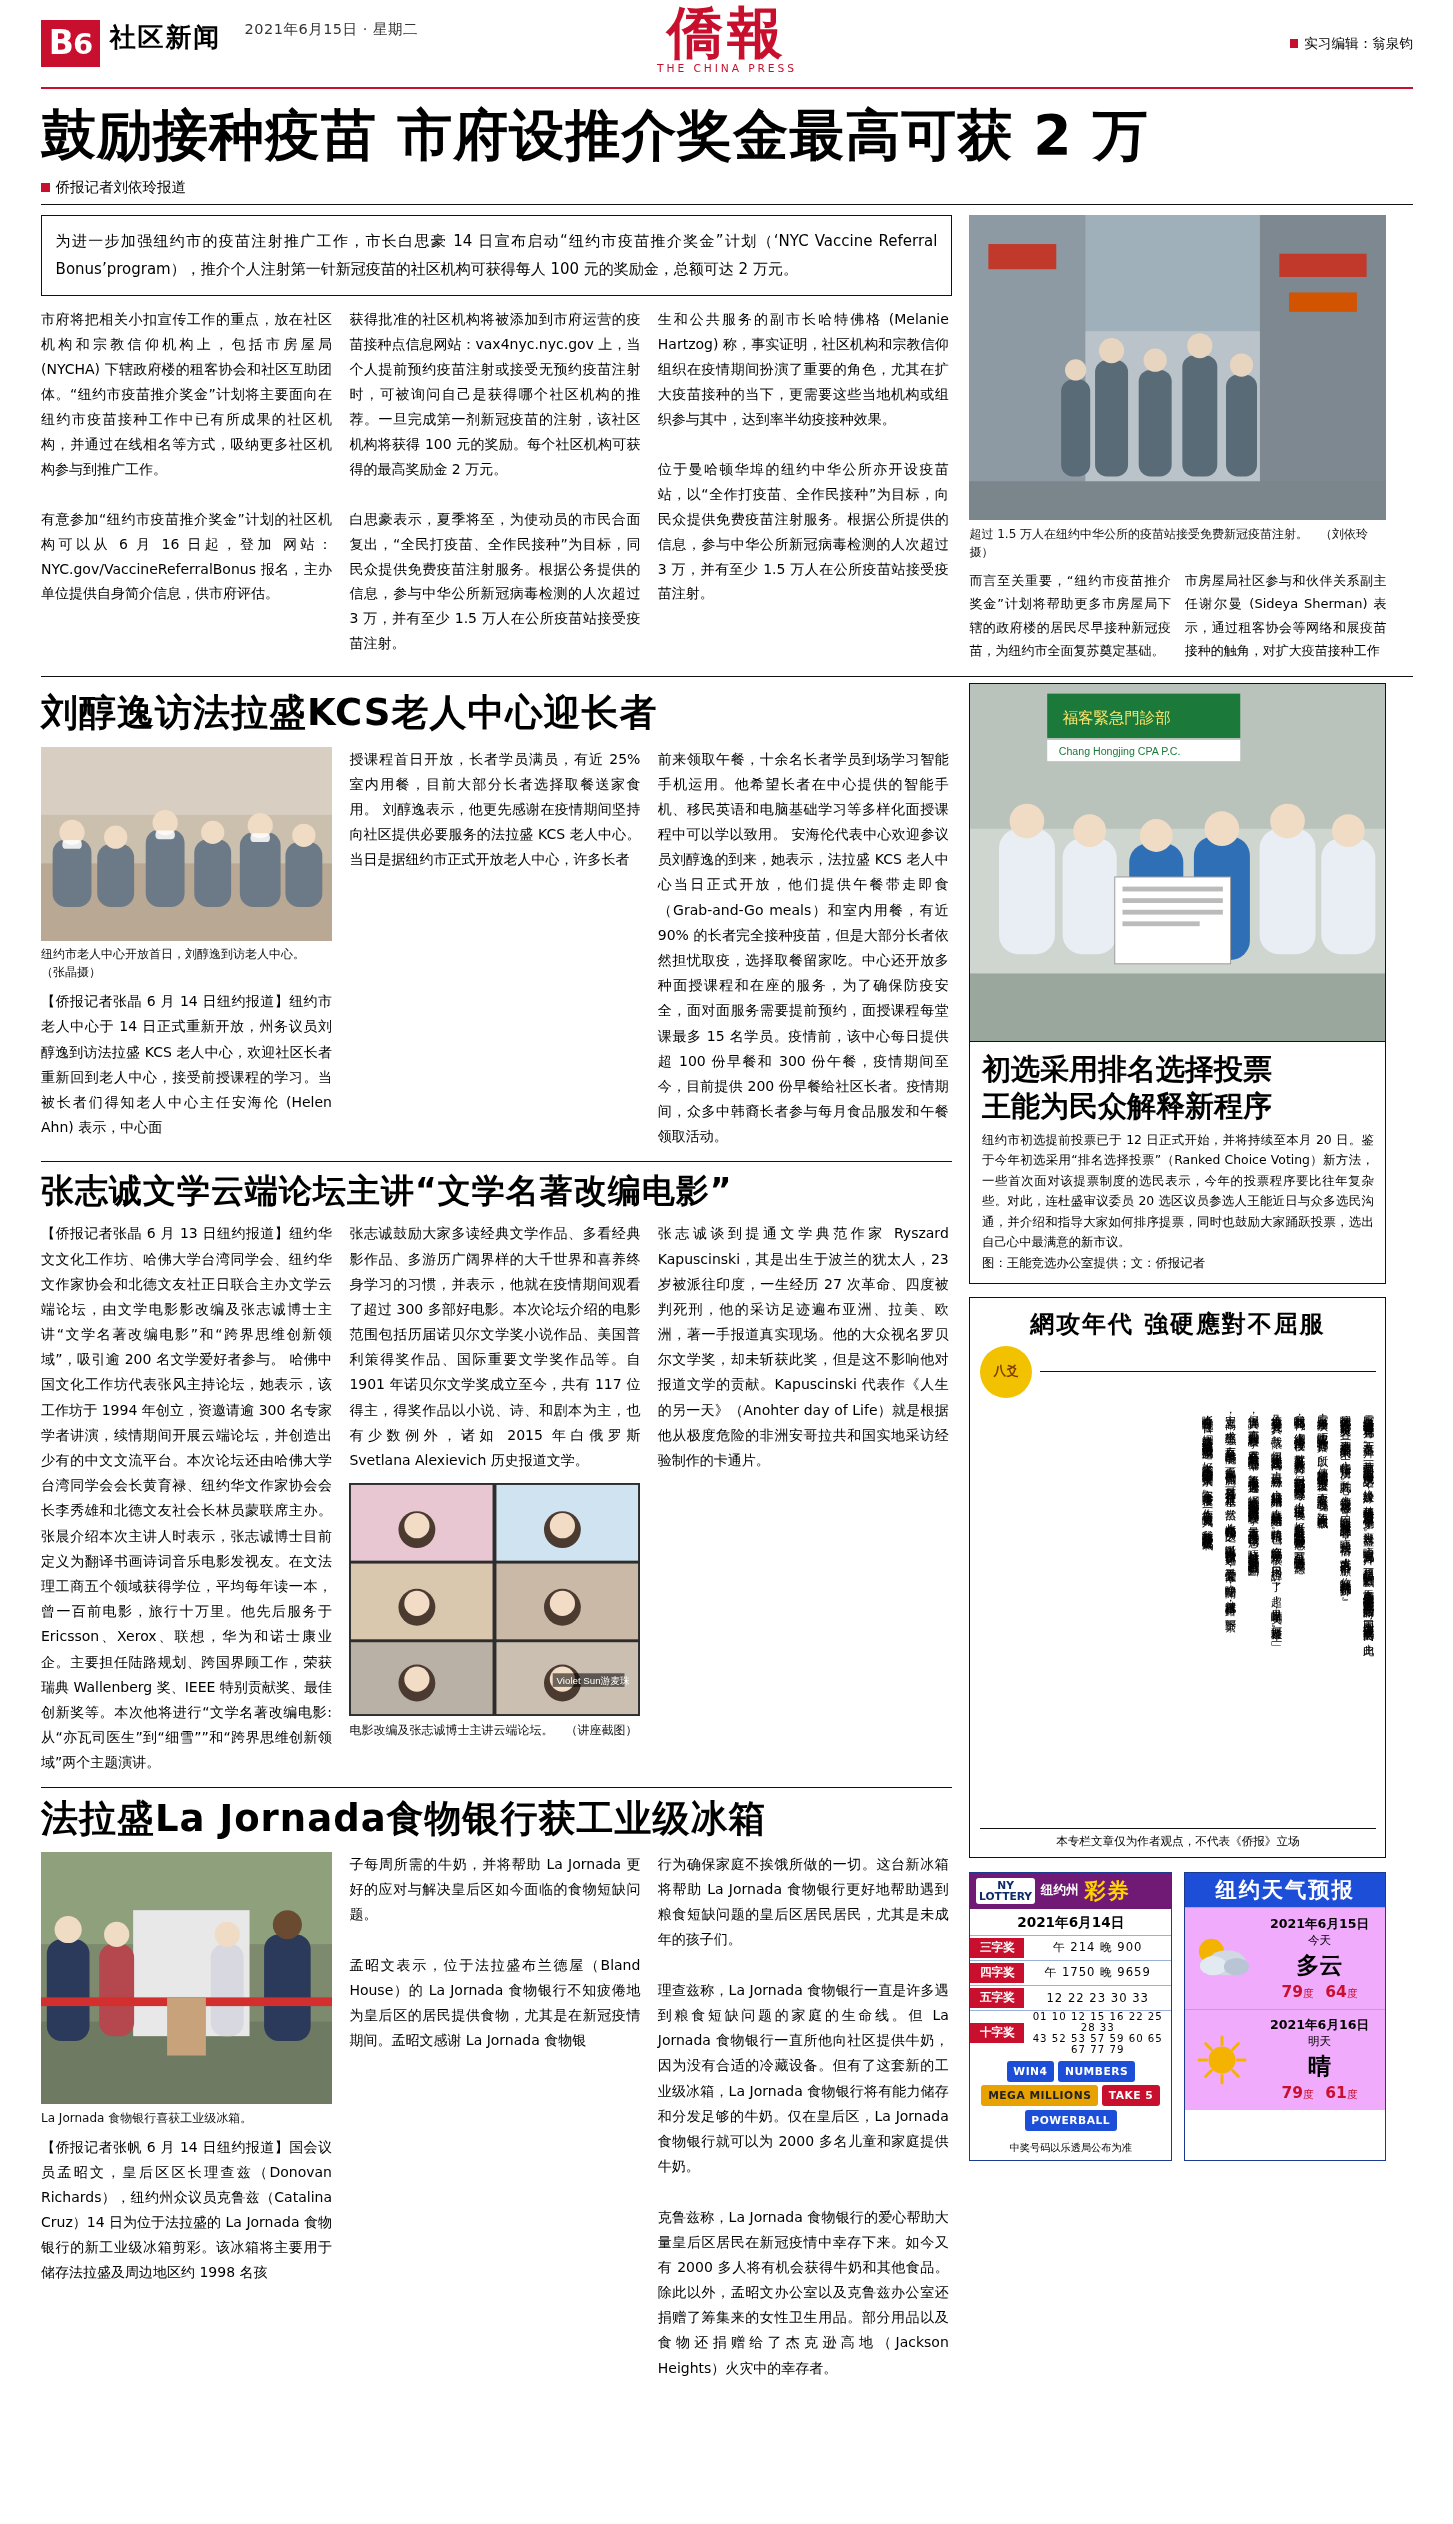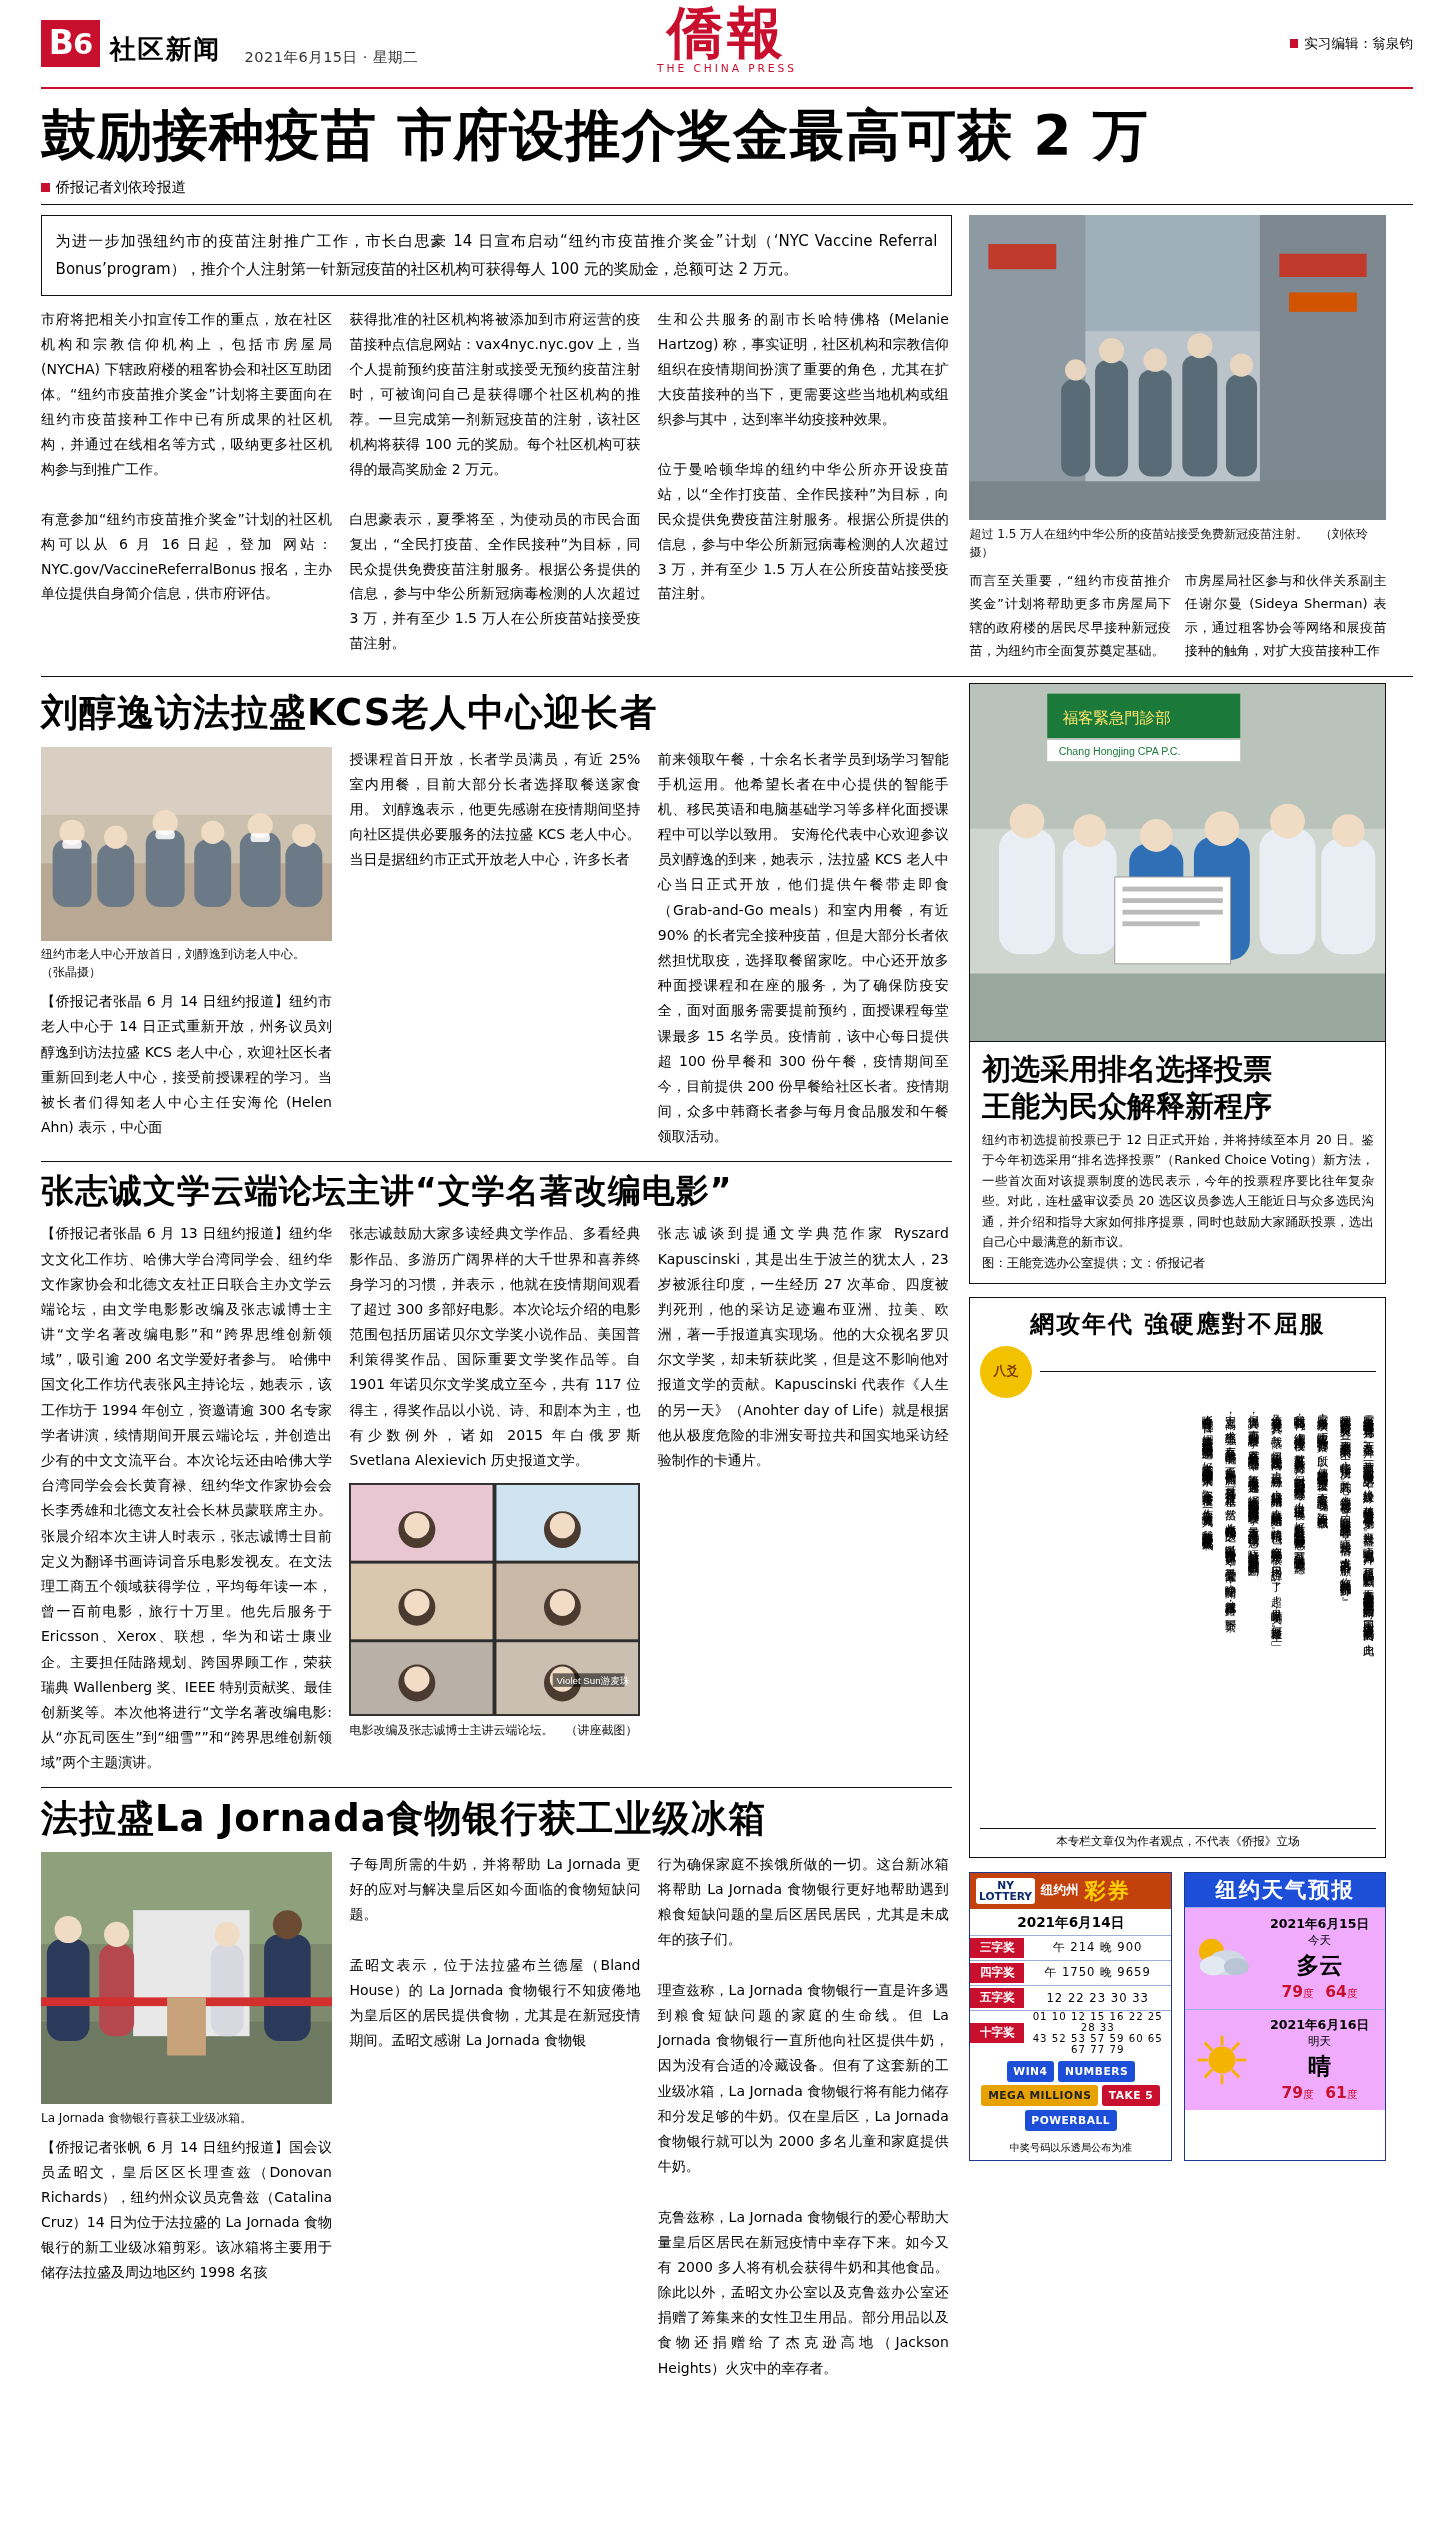--- a/index.html
+++ b/index.html
@@ -9,21 +9,21 @@
     background:#ffffff;
     font-family:"DejaVu Sans","Liberation Sans",sans-serif;
     color:#000;
     position:relative;
     overflow:hidden;
   }
   .page { position:relative; width:1454px; height:2525px; padding:0 41px; }
 
   
   .masthead { position:relative; height:89px; border-bottom:2.9px solid #c8102e; display:flex; align-items:center; }
-  .mh-left { display:flex; align-items:flex-end; gap:9.7px; }
+  .mh-left { display:flex; align-items:flex-start; gap:9.7px; }
   .mh-badge { background:#c8102e; color:#fff; font-weight:bold; font-size:33px; line-height:1; padding:5.8px 7.8px 7.8px 7.8px; letter-spacing:-1px; }
   .mh-badge .num { font-size:29px; }
   .mh-section { font-size:26px; font-weight:bold; letter-spacing:1.9px; }
   .mh-date { font-size:14.5px; color:#333; margin-left:13.6px; letter-spacing:0.5px; }
   .mh-logo { position:absolute; left:50%; transform:translateX(-50%); top:3.9px; text-align:center; }
   .mh-logo .cn { color:#c8102e; font-size:56px; font-weight:bold; font-family:"DejaVu Serif","Liberation Serif",serif; line-height:1; letter-spacing:3.9px; }
   .mh-logo .en { color:#c8102e; font-size:10.7px; letter-spacing:2.9px; margin-top:1.9px; }
   .mh-right { margin-left:auto; font-size:13.6px; display:flex; align-items:center; gap:5.8px; }
   .sq { display:inline-block; width:8.7px; height:8.7px; background:#c8102e; }
 
@@ -71,21 +71,21 @@
      writing-mode:vertical-rl; text-orientation:upright;
      font-size:11.2px; line-height:1.45; letter-spacing:1px; height:100%;
      font-family:"DejaVu Serif","Liberation Serif",serif;
      overflow:hidden;
   }
   .vert-foot { font-size:11.6px; text-align:center; margin-top:5.8px; border-top:1px solid #111; padding-top:4.8px; }
 
   
   .bot2 { display:flex; gap:11.6px; margin-top:13.6px; }
   .lot { width:254px; border:1.9px solid #1b3a8f; background:#fff; }
-  .lot-hd { background:#c2410c; color:#fff; display:flex; align-items:center; gap:5.8px; padding:3.9px 5.8px; }
+  .lot-hd { background:#701a75; color:#fff; display:flex; align-items:center; gap:5.8px; padding:3.9px 5.8px; }
   .lot-hd .ny { background:#fff; color:#0d2a6b; font-weight:bold; font-size:10.7px; line-height:1.05; padding:1.9px 2.9px; border-radius:2.9px; text-align:center; }
   .lot-hd .cn { font-size:12.6px; font-weight:bold; }
   .lot-hd .cy { color:#ffd200; font-size:21.3px; font-weight:bold; letter-spacing:1.9px; }
   .lot-date { text-align:center; font-size:13.6px; font-weight:bold; padding:4.8px 0 2.9px; }
   .lot-row { display:flex; align-items:center; border-top:1px solid #9bb0d8; font-size:11.6px; min-height:25px; }
   .lot-row .lbl { width:54px; background:#c8102e; color:#fff; font-weight:bold; text-align:center; padding:2.9px 1.9px; font-size:11.6px; }
   .lot-row .val { flex:1; text-align:center; letter-spacing:1px; }
   .logos { display:flex; flex-wrap:wrap; gap:3.9px; padding:5.8px; justify-content:center; }
   .logo-chip { font-size:10.7px; font-weight:bold; color:#fff; background:#1d4ed8; padding:3.9px 6.8px; border-radius:2.9px; letter-spacing:0.5px; }
   .logo-chip.red { background:#c8102e; }

